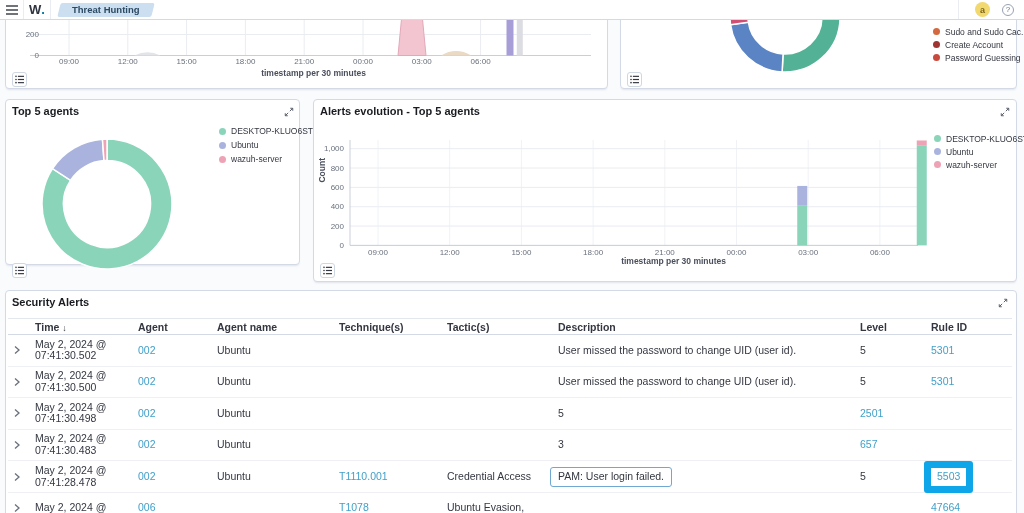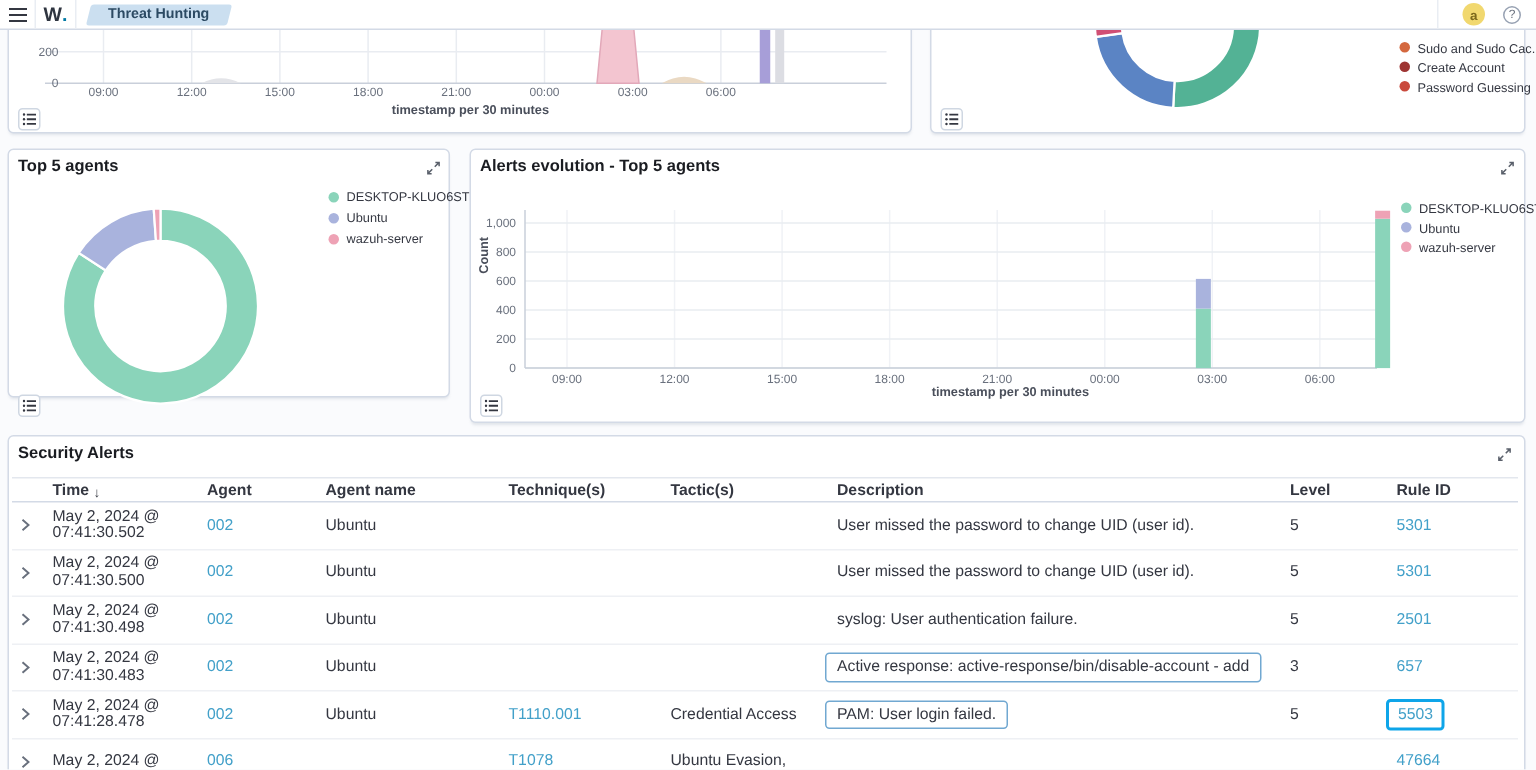--- a/index.html
+++ b/index.html
@@ -71,21 +71,21 @@
   .thead { height:17px; border-top:1px solid #e3e7ee; border-bottom:1px solid #d3dae6; }
   .th { font-size:10.5px; font-weight:bold; color:#343741; padding-left:3px; cursor:pointer;
         display:flex; align-items:flex-end; }
   .sort { font-size:9px; margin-left:3px; color:#343741; }
   .tr { height:31.5px; border-bottom:1px solid #eef0f4; }
   .td { font-size:10.5px; color:#343741; padding-left:3px; line-height:11.5px; }
   .expander { display:flex; align-items:center; justify-content:flex-start; padding-left:5px;
               background:none; border:none; cursor:pointer; height:100%; }
   .lnk { color:#42a0c9; cursor:pointer; text-decoration:none; }
   .hl { display:inline-block; border:1px solid #71a8d1; border-radius:3px; padding:3px 7px; margin-left:-8px; }
-  .hl-sm { display:inline-block; border:2px solid #0ea5e9; border-radius:3px; padding:3px 6px; margin-left:-7px; }
+  .hl-sm { display:inline-block; border:7px solid #0ea5e9; border-radius:3px; padding:3px 6px; margin-left:-7px; }
 </style>
 </head>
 <body>
 
 <div class="page">
 
   <section class="panel" id="panelA">
     <div>
       <svg class="chart" id="histA" width="601" height="147">
           <line x1="63" y1="58" x2="63" y2="114.5" class="gl"></line>
@@ -358,39 +358,37 @@
               </svg>
             </button>
             <div class="td">
               <div>May 2, 2024 @</div>
               <div>07:41:30.498</div>
             </div>
             <div class="td"><span class="lnk">002</span></div>
             <div class="td">Ubuntu</div>
             <div class="td"></div>
             <div class="td"></div>
-            <div class="td"><span>syslog: User authentication failure.</span></div>
             <div class="td">5</div>
             <div class="td"><span><span class="lnk">2501</span></span></div>
           </div>
           <div class="trow tr">
             <button class="expander">
               <svg width="8" height="10" viewBox="0 0 8 10" fill="none" stroke="#69707d" stroke-width="1.3">
                 <polyline points="2,1.5 6,5 2,8.5"></polyline>
               </svg>
             </button>
             <div class="td">
               <div>May 2, 2024 @</div>
               <div>07:41:30.483</div>
             </div>
             <div class="td"><span class="lnk">002</span></div>
             <div class="td">Ubuntu</div>
             <div class="td"></div>
             <div class="td"></div>
-            <div class="td"><span class="hl">Active response: active-response/bin/disable-account - add</span></div>
             <div class="td">3</div>
             <div class="td"><span><span class="lnk">657</span></span></div>
           </div>
           <div class="trow tr">
             <button class="expander">
               <svg width="8" height="10" viewBox="0 0 8 10" fill="none" stroke="#69707d" stroke-width="1.3">
                 <polyline points="2,1.5 6,5 2,8.5"></polyline>
               </svg>
             </button>
             <div class="td">

